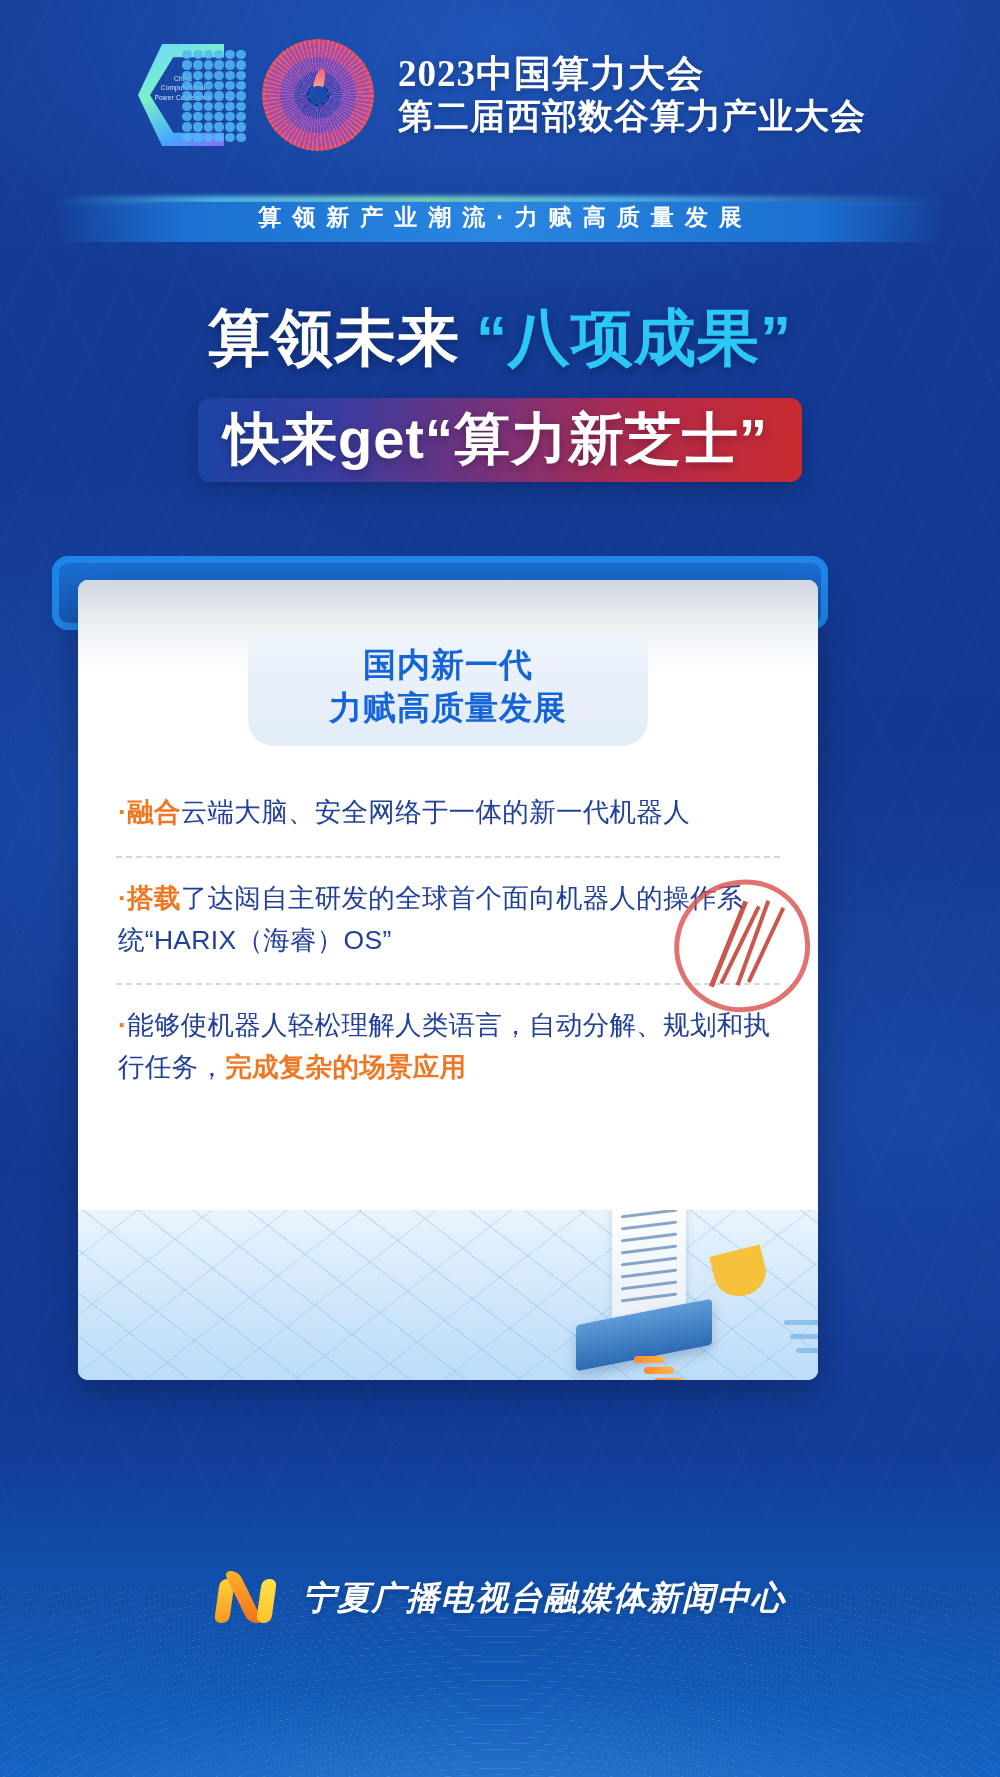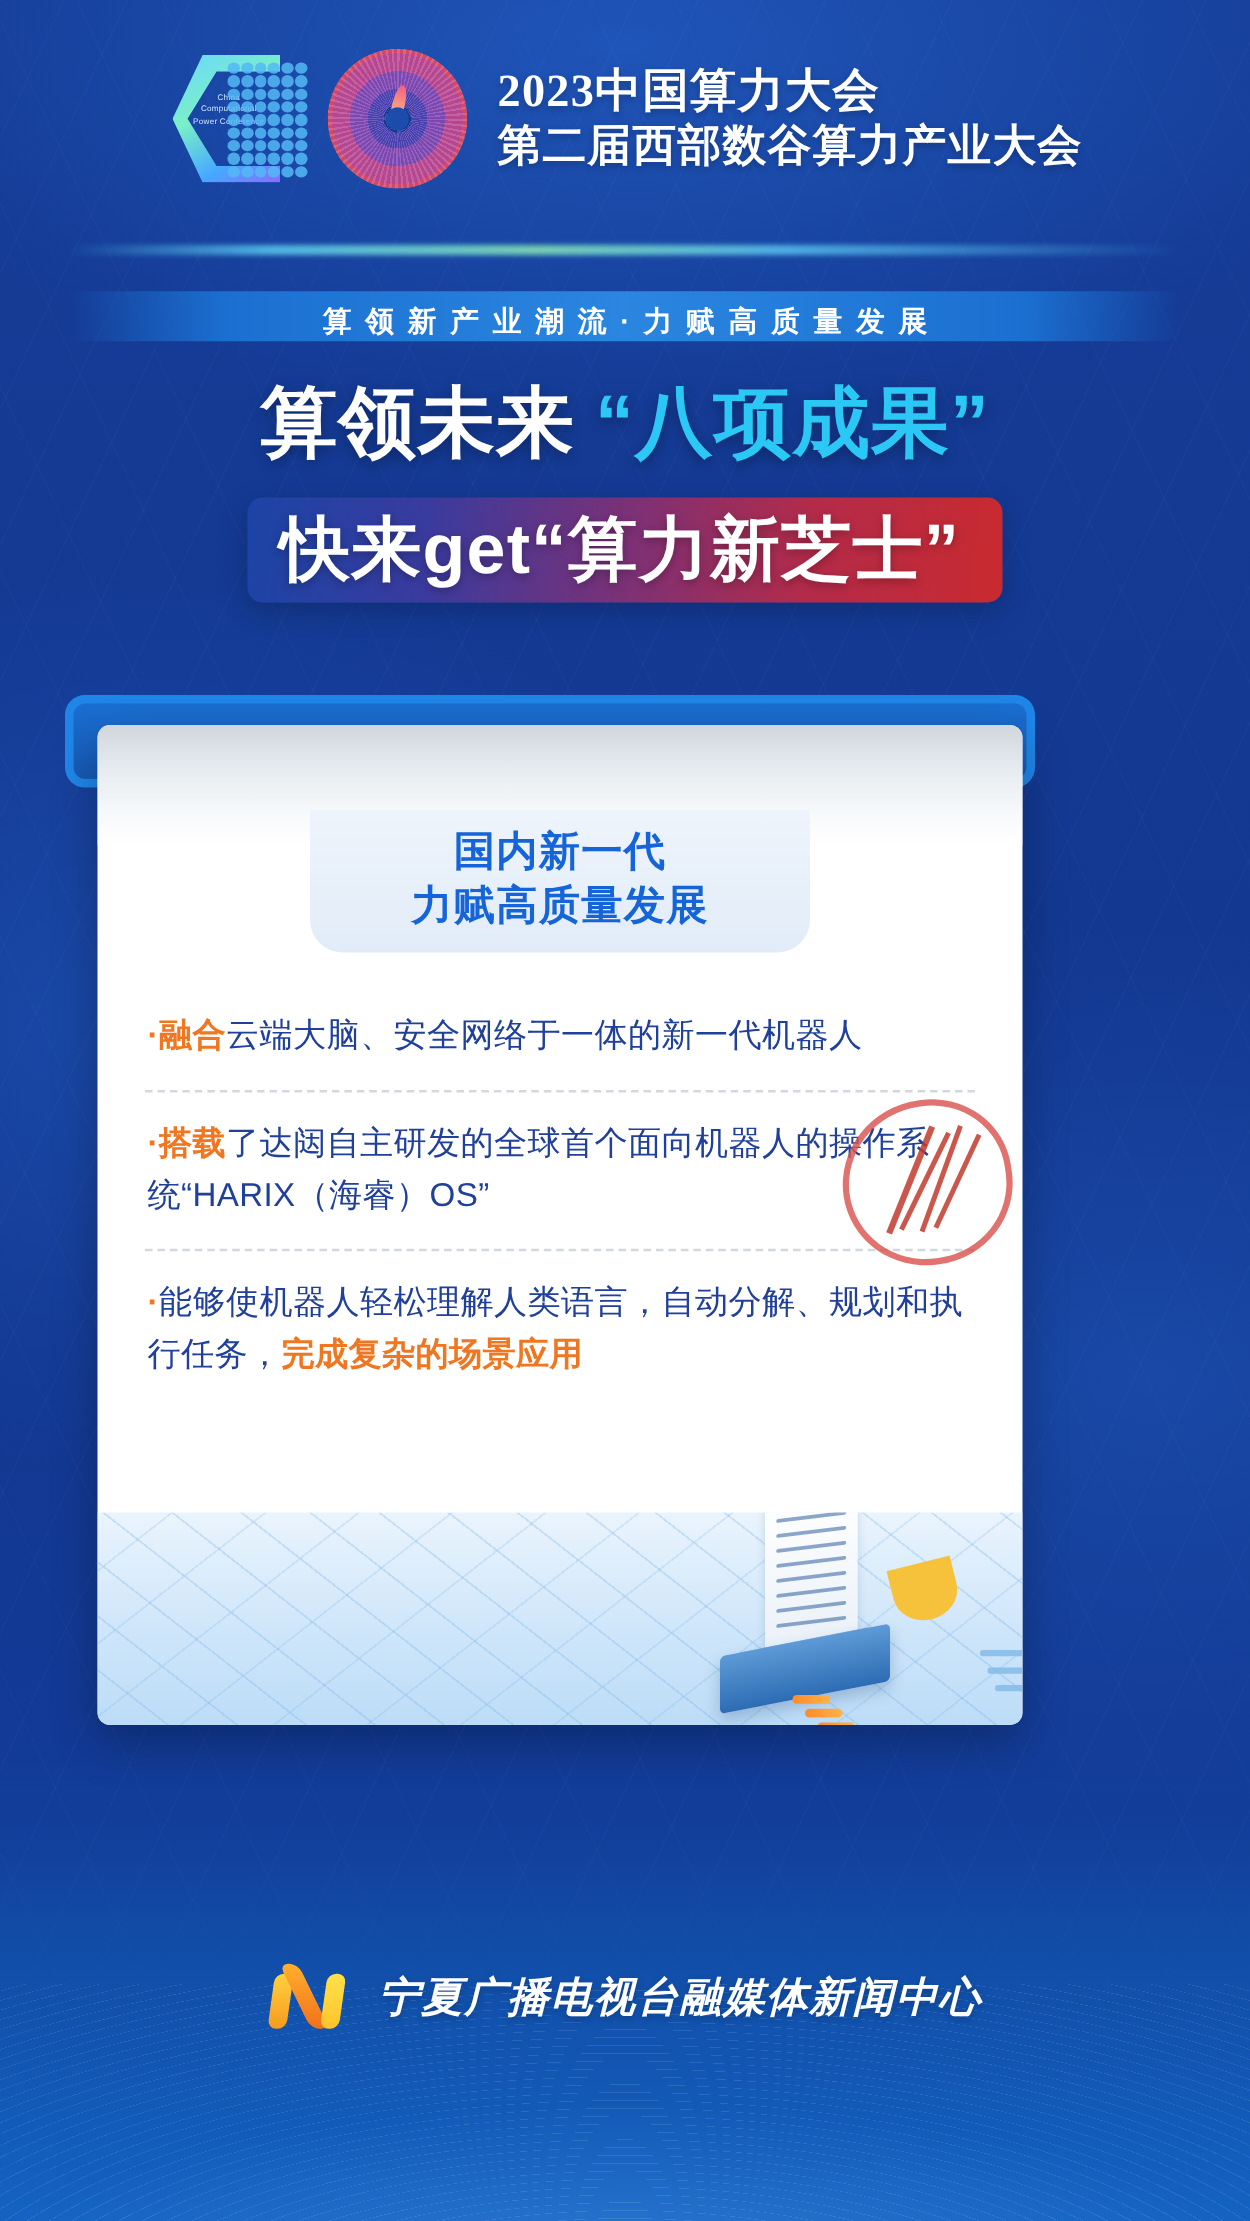--- a/index.html
+++ b/index.html
@@ -81,21 +81,21 @@
     position:absolute; left:0; top:196px; width:1000px; height:46px;
   }
   .slogan-glow{
     position:absolute; left:55px; top:0; width:890px; height:8px;
     background:linear-gradient(90deg,rgba(83,185,245,0) 0%,#59c7f0 18%,#86e6b8 42%,#58c2ef 64%,rgba(83,185,245,0) 100%);
     filter:blur(2px); opacity:.85;
   }
   .slogan-bar{
     position:absolute; left:55px; top:6px; width:890px; height:40px;
     background:linear-gradient(90deg,rgba(20,60,150,0) 0%,#1b6fd0 14%,#2a86e0 50%,#1b6fd0 86%,rgba(20,60,150,0) 100%);
-    display:flex; align-items:flex-end; justify-content:center;margin-top:31px;
+    display:flex; align-items:flex-start; justify-content:center;
   }
   .slogan-bar span{
     color:#fff; font-size:23px; font-weight:bold; letter-spacing:11px;
     text-indent:11px; white-space:nowrap;
   }
 
   
   .headline{
     position:absolute; left:0; top:296px; width:1000px;text-align:center;
   }
@@ -135,21 +135,21 @@
     box-shadow:0 14px 36px rgba(0,0,0,.26);
     overflow:hidden;
   }
   .card-top-sheen{
     position:absolute; left:0; top:0; width:100%; height:96px;
     background:linear-gradient(180deg,#cfd6dc 0%,#e7ecf0 38%,#f7f9fb 74%,#ffffff 100%);
   }
   .card-inner{ position:relative; z-index:2; padding:52px 38px 0 38px; }
 
   .card-title-pill{
-    width:400px; margin:16px auto; padding:12px 10px 16px;
+    width:400px; margin:0 auto; padding:12px 10px 16px;
     background:linear-gradient(180deg,#eef4fb 0%,#e2ecf8 100%);
     border-radius:0 0 26px 26px;
     text-align:center;
   }
   .card-title-pill .ln{
     color:#1565d8; font-size:33px; font-weight:bold; line-height:1.30; letter-spacing:1px;
   }
 
   .bullets{ margin-top:26px; }
   .bullet{

